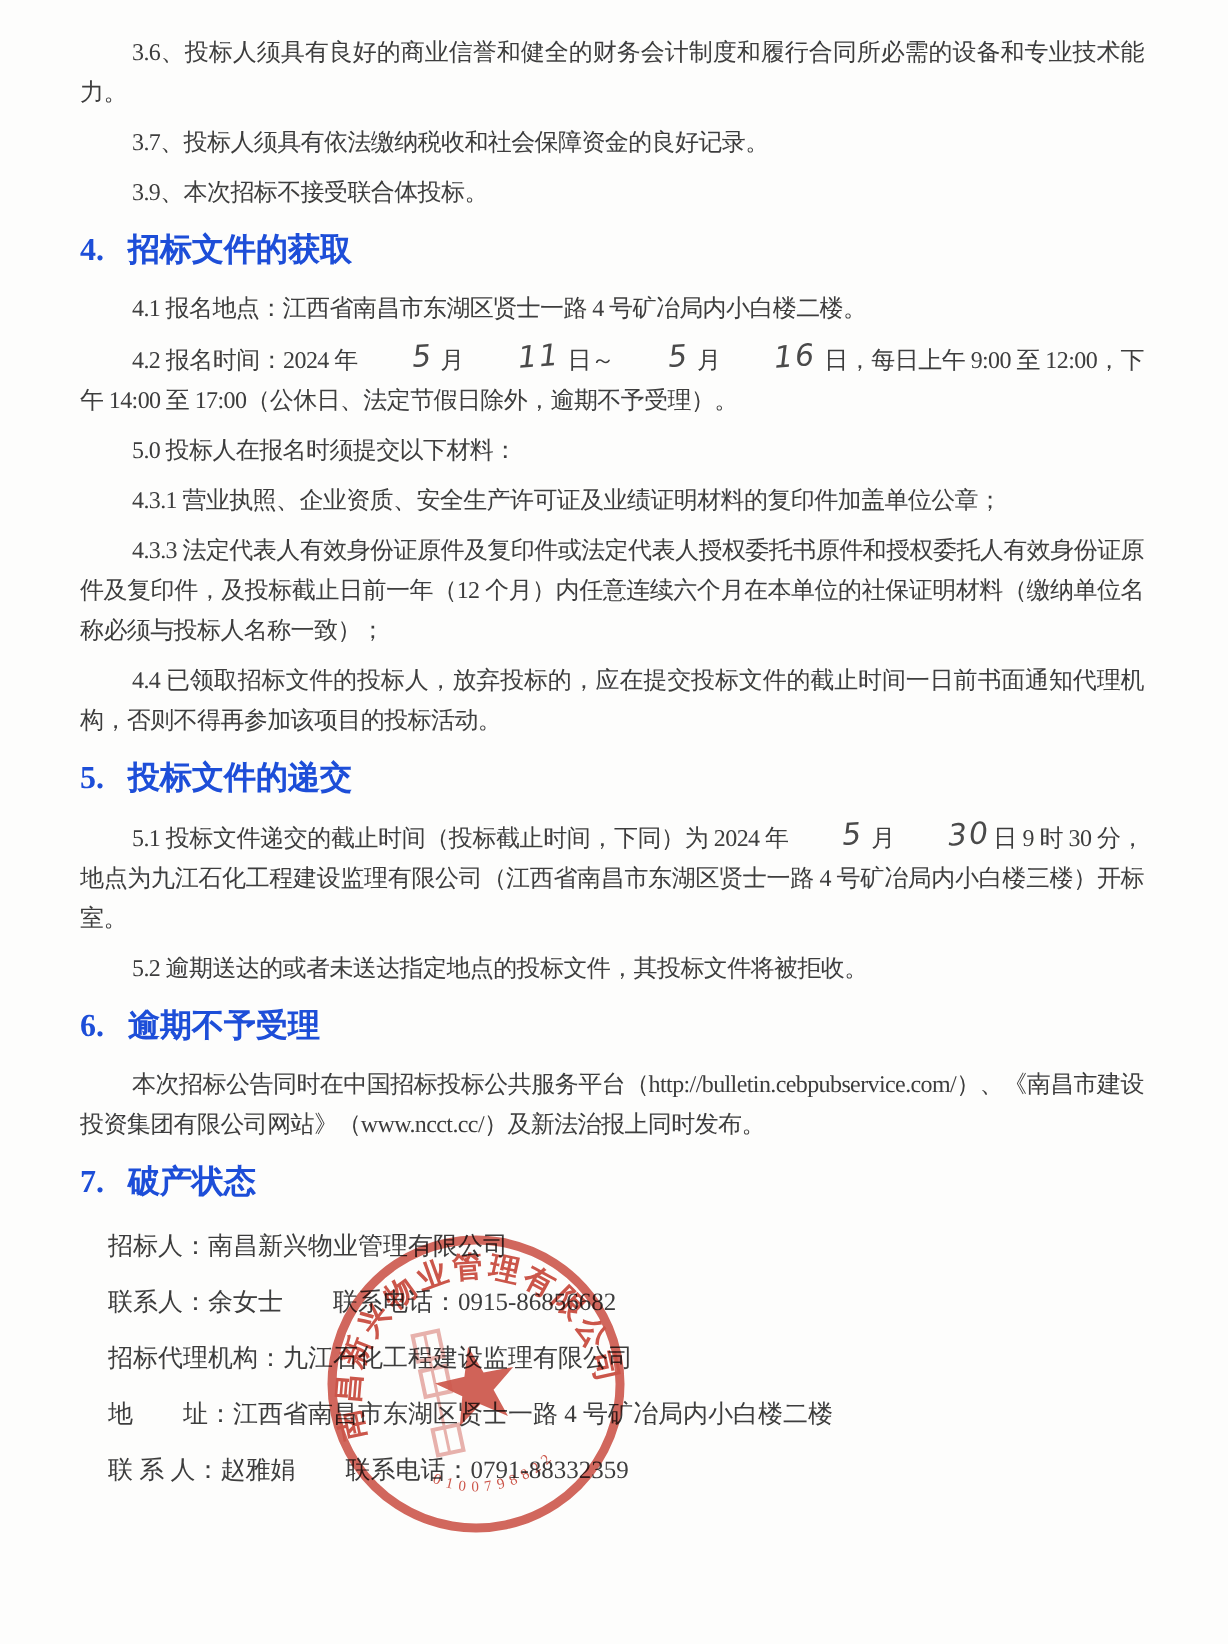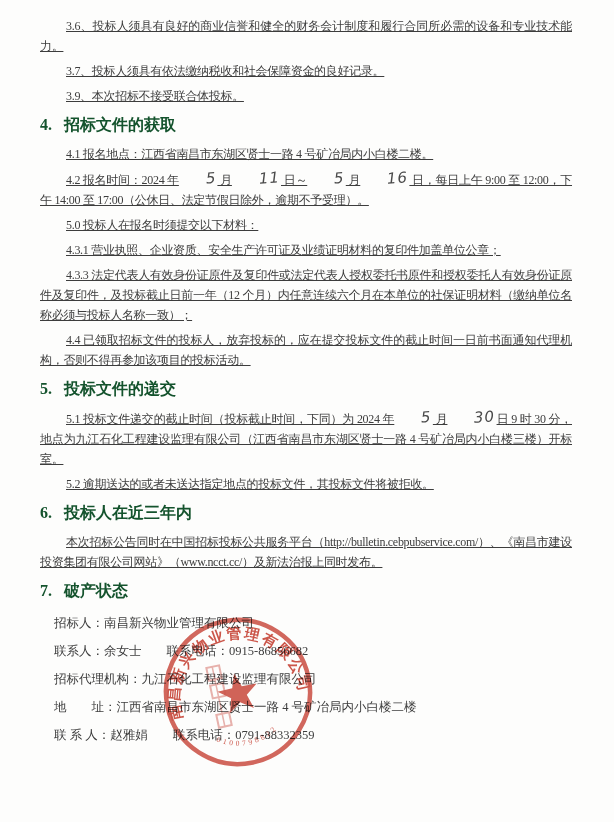--- a/index.html
+++ b/index.html
@@ -15,34 +15,33 @@
   #doc{
     position:absolute;left:40px;top:16px;width:548px;
   }
   p.para{
     margin:0 16px 5px 0;
     font-size:12px;
     line-height:20px;
     letter-spacing:-0.3px;
     text-indent:26px;
     text-align:justify;
-    text-decoration:underline;
   }
   p.contact{
     margin:0 0 1px 14px;
     font-size:12.5px;
     line-height:27px;
     letter-spacing:0;
     white-space:pre-wrap;
   }
   .heading{
     margin:9px 0 8px 0;
     font-size:16px;
     font-weight:bold;
-    color:#14532d;
+    color:#1d4ed8;
   }
   .heading .h-num{display:inline-block;min-width:24px;}
   .heading .h-title{display:inline-block;}
   .handwritten{
     font-family:"DejaVu Sans",sans-serif;
     font-style:italic;
     font-size:15px;
     line-height:20px;
     letter-spacing:1px;
     color:#4a4a4a;
@@ -72,21 +71,21 @@
       <div class="heading"><span class="h-num">4.</span><span class="h-title">招标文件的获取</span></div>
       <p class="para"><span>4.1 报名地点：江西省南昌市东湖区贤士一路 4 号矿冶局内小白楼二楼。</span></p>
       <p class="para"><span>4.2 报名时间：2024 年</span><span class="handwritten">5</span><span> 月</span><span class="handwritten">11</span><span> 日～</span><span class="handwritten">5</span><span> 月</span><span class="handwritten">16</span><span> 日，每日上午 9:00 至 12:00，下午 14:00 至 17:00（公休日、法定节假日除外，逾期不予受理）。</span></p>
       <p class="para"><span>5.0 投标人在报名时须提交以下材料：</span></p>
       <p class="para"><span>4.3.1 营业执照、企业资质、安全生产许可证及业绩证明材料的复印件加盖单位公章；</span></p>
       <p class="para"><span>4.3.3 法定代表人有效身份证原件及复印件或法定代表人授权委托书原件和授权委托人有效身份证原件及复印件，及投标截止日前一年（12 个月）内任意连续六个月在本单位的社保证明材料（缴纳单位名称必须与投标人名称一致）；</span></p>
       <p class="para"><span>4.4 已领取招标文件的投标人，放弃投标的，应在提交投标文件的截止时间一日前书面通知代理机构，否则不得再参加该项目的投标活动。</span></p>
       <div class="heading"><span class="h-num">5.</span><span class="h-title">投标文件的递交</span></div>
       <p class="para"><span>5.1 投标文件递交的截止时间（投标截止时间，下同）为 2024 年</span><span class="handwritten">5</span><span> 月</span><span class="handwritten">30</span><span>日 9 时 30 分，地点为九江石化工程建设监理有限公司（江西省南昌市东湖区贤士一路 4 号矿冶局内小白楼三楼）开标室。</span></p>
       <p class="para"><span>5.2 逾期送达的或者未送达指定地点的投标文件，其投标文件将被拒收。</span></p>
-      <div class="heading"><span class="h-num">6.</span><span class="h-title">投标人在近三年内</span></div>
+      <div class="heading"><span class="h-num">6.</span><span class="h-title">逾期不予受理</span></div>
       <p class="para"><span>本次招标公告同时在中国招标投标公共服务平台（http://bulletin.cebpubservice.com/）、《南昌市建设投资集团有限公司网站》（www.ncct.cc/）及新法治报上同时发布。</span></p>
       <div class="heading"><span class="h-num">7.</span><span class="h-title">破产状态</span></div>
       <p class="contact"><span>招标人：南昌新兴物业管理有限公司</span></p>
       <p class="contact"><span>联系人：余女士　　联系电话：0915-86856682</span></p>
       <p class="contact"><span>招标代理机构：九江石化工程建设监理有限公司</span></p>
       <p class="contact"><span>地　　址：江西省南昌市东湖区贤士一路 4 号矿冶局内小白楼二楼</span></p>
       <p class="contact"><span>联 系 人：赵雅娟　　联系电话：0791-88332359</span></p>
     </div>
 
   <div class="stamp">

